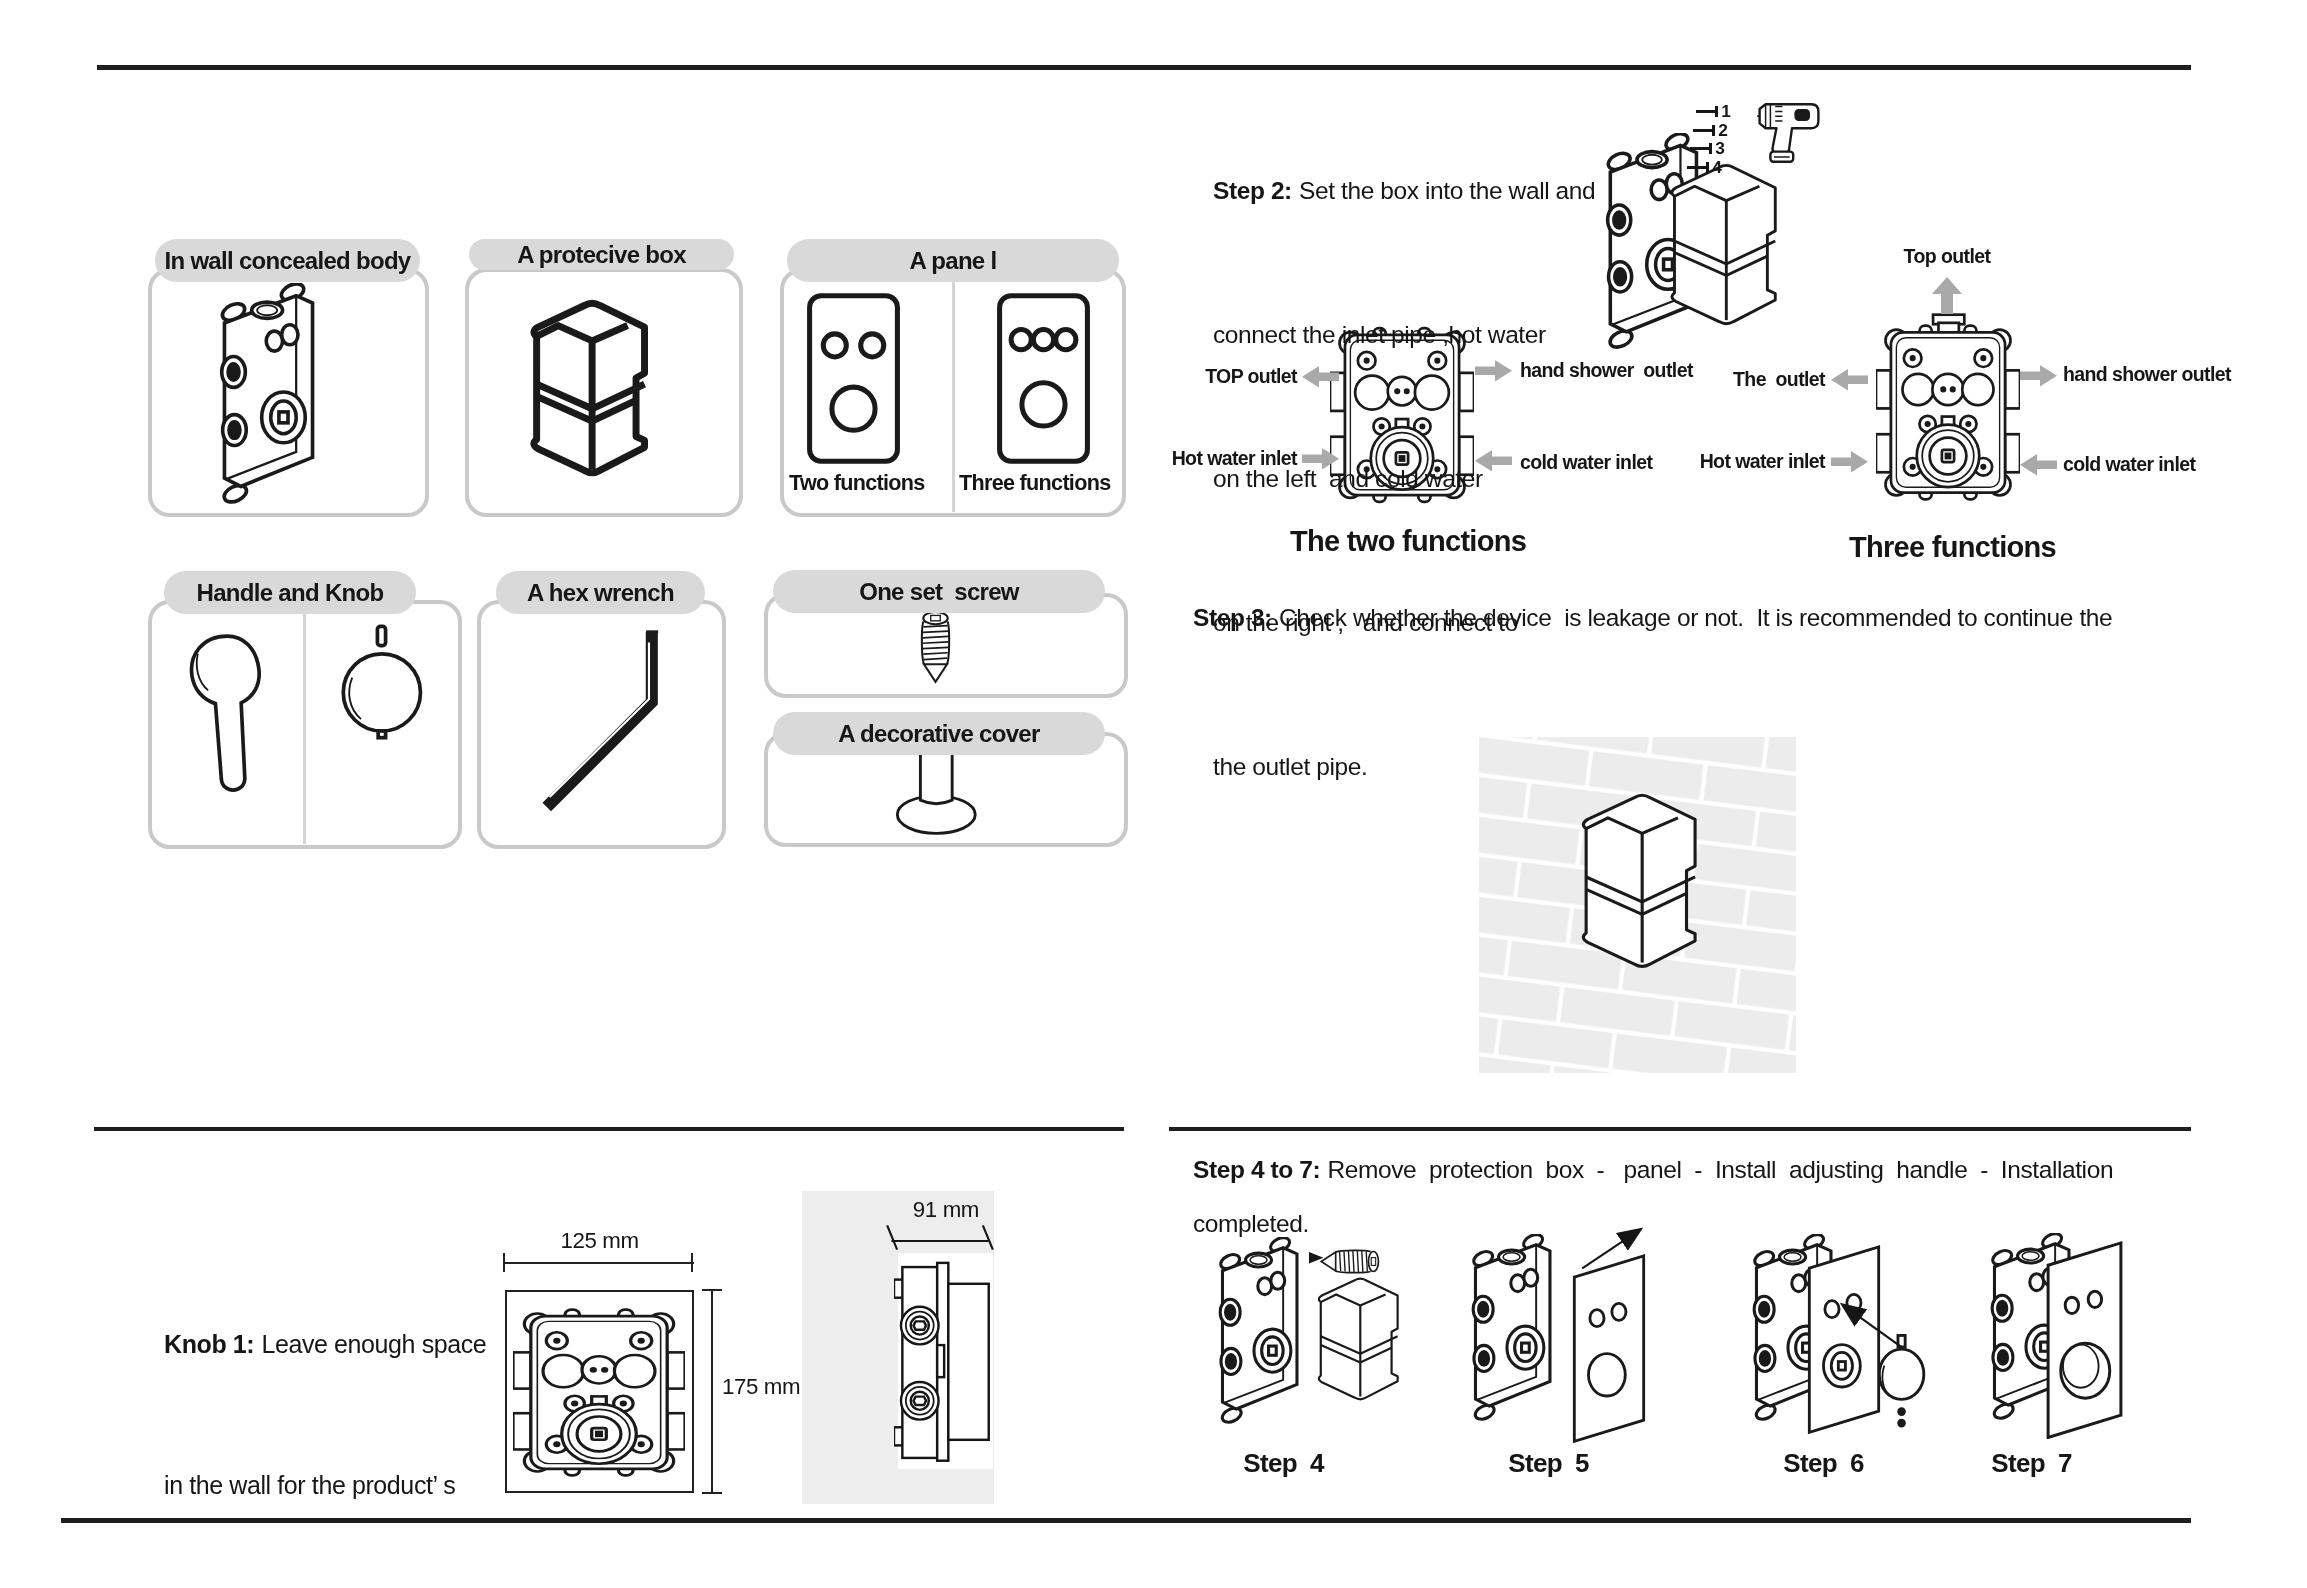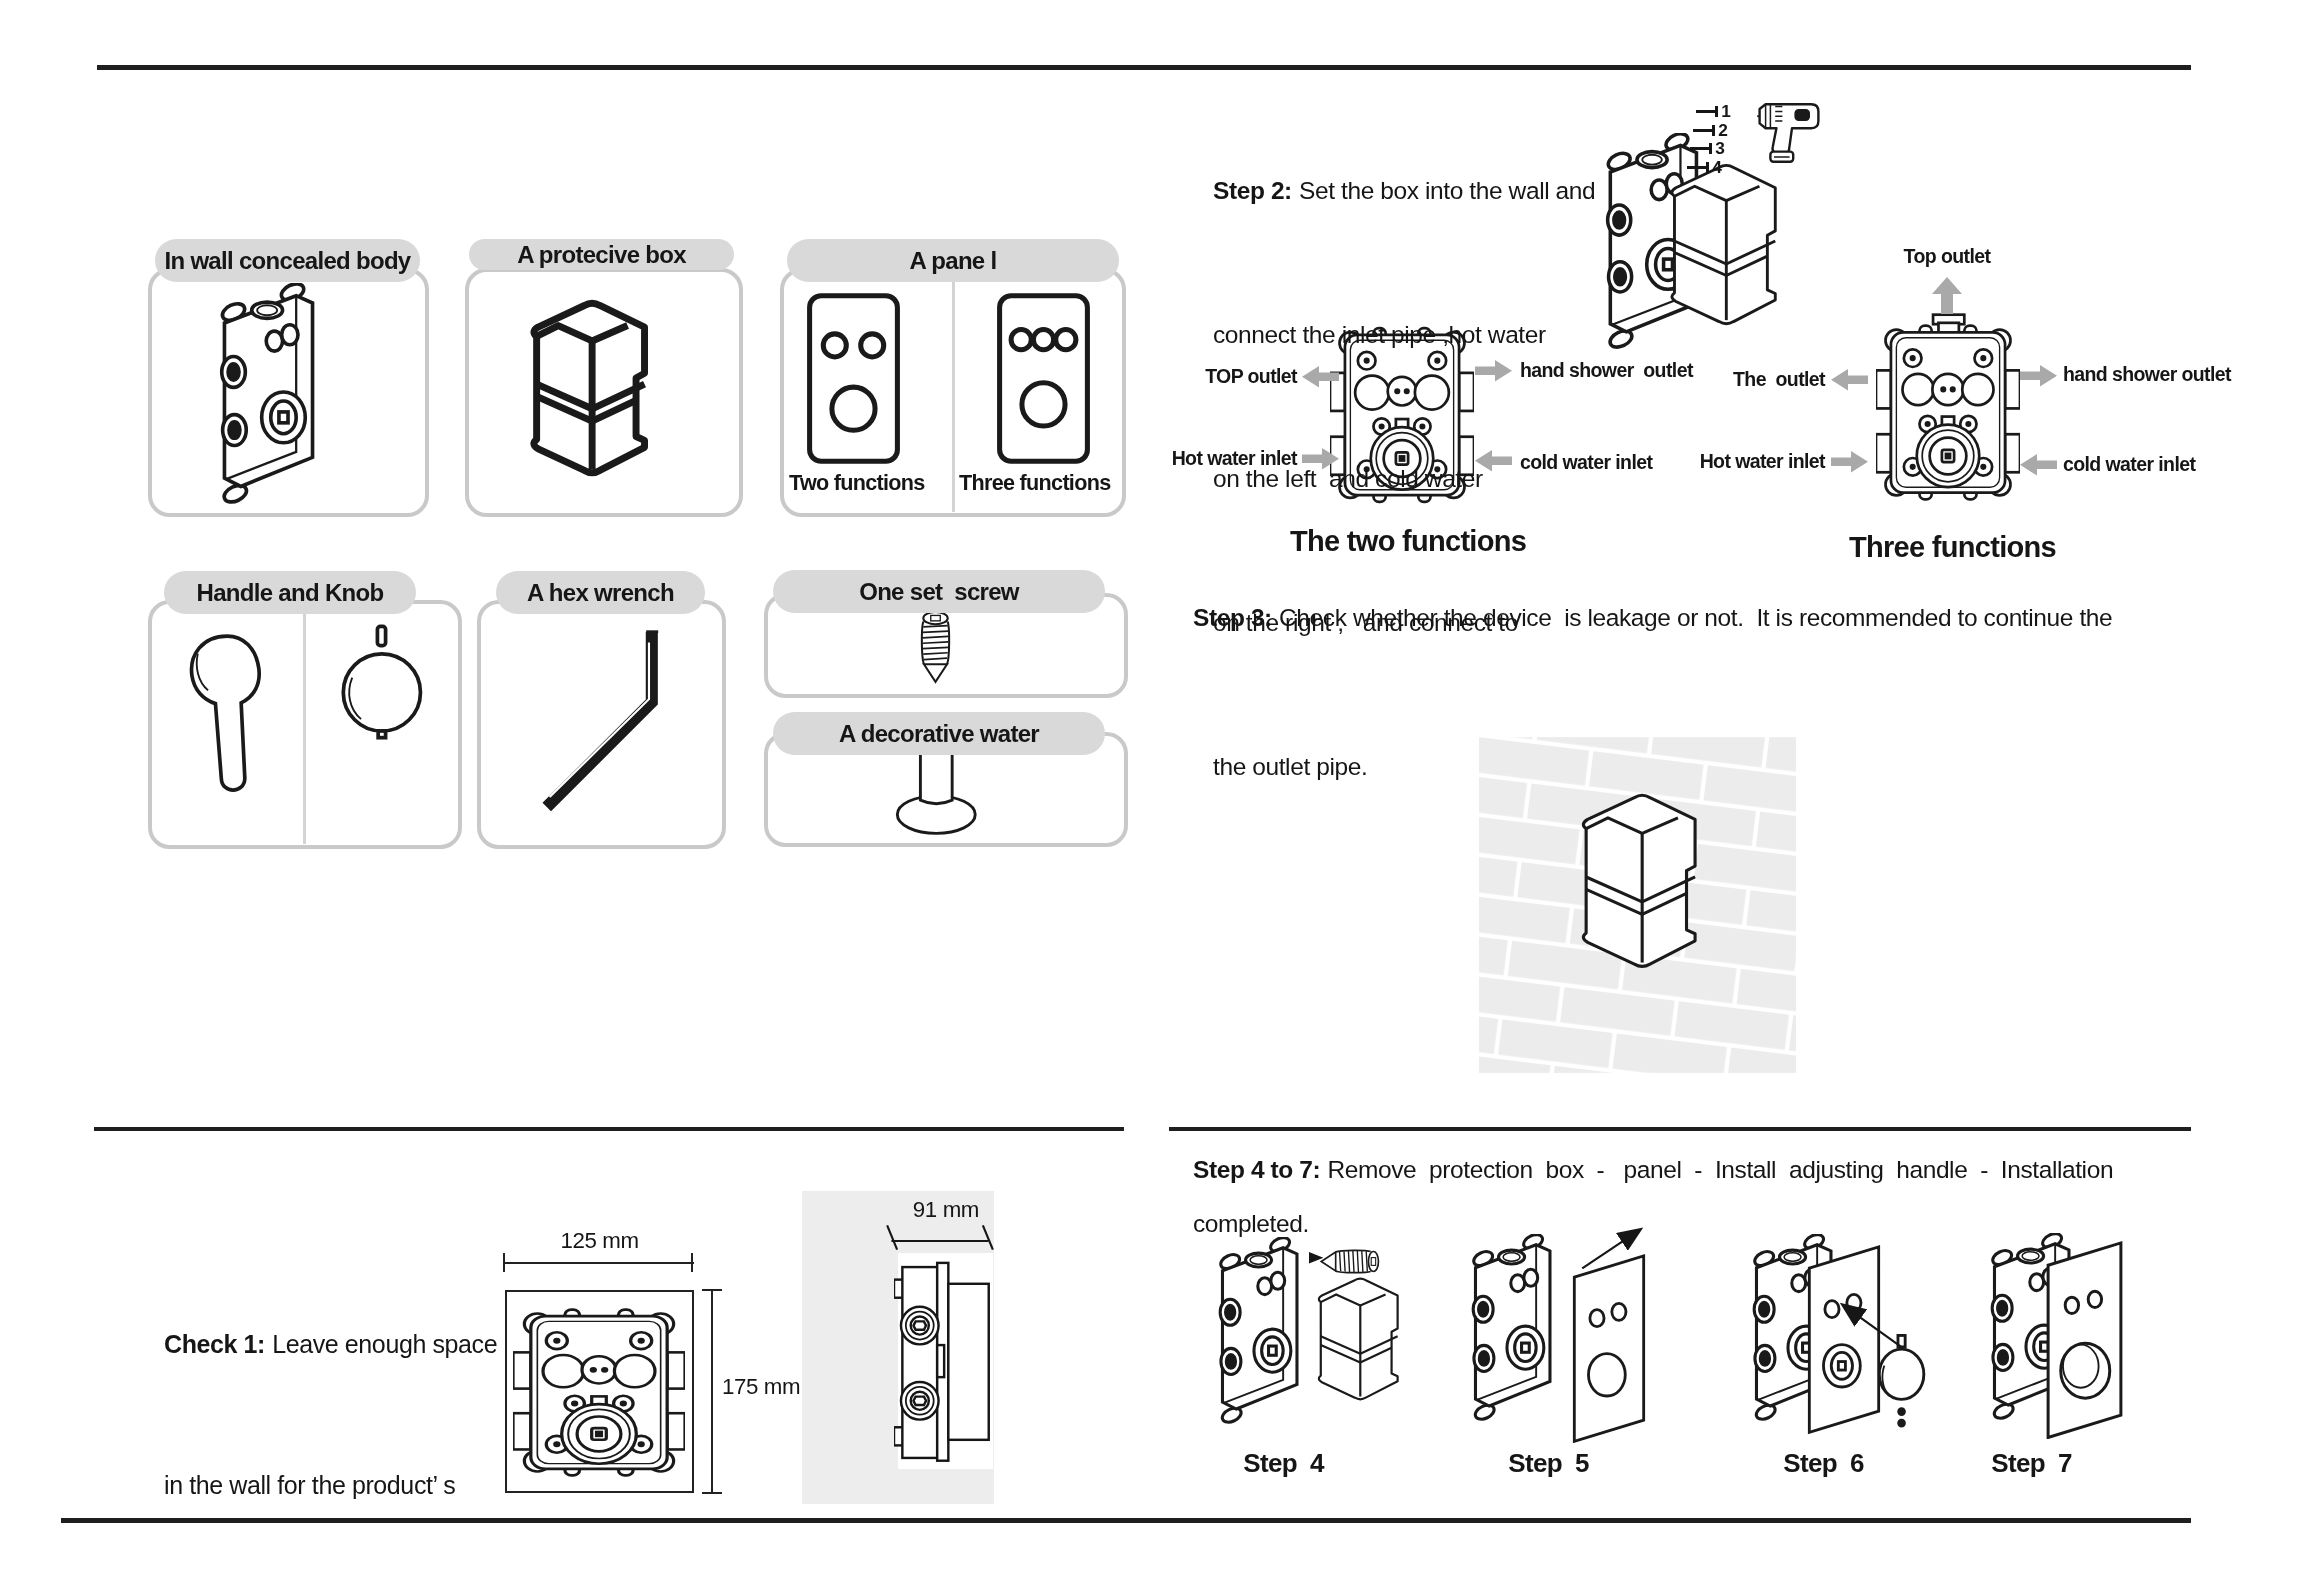--- a/index.html
+++ b/index.html
@@ -150,21 +150,21 @@
         <g stroke="#1a1a1a" fill="#fff" stroke-width="3">
  <ellipse cx="27" cy="12" rx="18" ry="9"></ellipse>
  <rect x="20" y="8" width="14" height="8" fill="none" stroke-width="2"></rect>
  <path d="M9,17 C6,26 6,70 10,80 M45,17 C48,26 48,70 44,80" fill="none"></path>
  <path d="M9,25 L45,23 M8,33 L46,31 M8,41 L46,39 M8,49 L46,47 M8,57 L46,55 M9,65 L45,63 M10,73 L44,71" fill="none" stroke-width="2.5"></path>
  <path d="M10,80 L27,106 L44,80 Z"></path>
         </g>
       </svg>
     </div>
 
-  <div class="pill" style="left:773px;top:712px;width:332px;height:43px"><span>A decorative water</span></div>
+  <div class="pill" style="left:773px;top:712px;width:332px;height:43px"><span>A decorative cover</span></div>
   <div class="card" style="left:764px;top:732px;width:364px;height:115px"></div>
   <div class="svgbox" style="left:881px;top:741px;width:112px;height:101px">
       <svg viewBox="0 0 150 140">
         <g stroke="#1a1a1a" fill="#fff" stroke-width="4">
  <ellipse cx="74" cy="102" rx="54" ry="26"></ellipse>
  <path d="M52,14 Q52,6 60,6 L88,6 Q96,6 96,14 L96,82 Q74,92 52,82 Z"></path>
         </g>
       </svg>
     </div>
 
@@ -365,21 +365,21 @@
  <path d="M34,64 Q26,58 36,52 L96,24 Q106,18 116,24 L174,52 L174,112 L163,118 L163,194 L174,199 L174,208 L116,238 Q106,244 96,238 L36,210 Q26,204 34,198 Z"></path>
  <path d="M34,64 L62,50 L106,70 L152,50" fill="none"></path>
  <path d="M106,70 L106,236" fill="none"></path>
  <path d="M34,126 L106,158 L174,126 M34,142 L106,174 L163,147" fill="none"></path>
           </g>
         </g>
 </svg>
     </div>
 
   <div class="stext" style="left:164px;top:1227px;line-height:47px;font-size:25px">
-    <div><b>Check 1:</b><span>Leave enough space</span></div>
+    <div><b>Knob 1:</b><span>Leave enough space</span></div>
     <div>in the wall for the product’ s</div>
     
     
     
   </div>
 
   <div class="dim" style="left:505px;top:1228px;width:189px;text-align:center">125 mm</div>
   <div class="dline" style="left:505px;top:1262px;width:189px;height:2.2px"></div>
   <div class="dline" style="left:503px;top:1253px;width:2.2px;height:19px"></div>
   <div class="dline" style="left:691px;top:1253px;width:2.2px;height:19px"></div>

